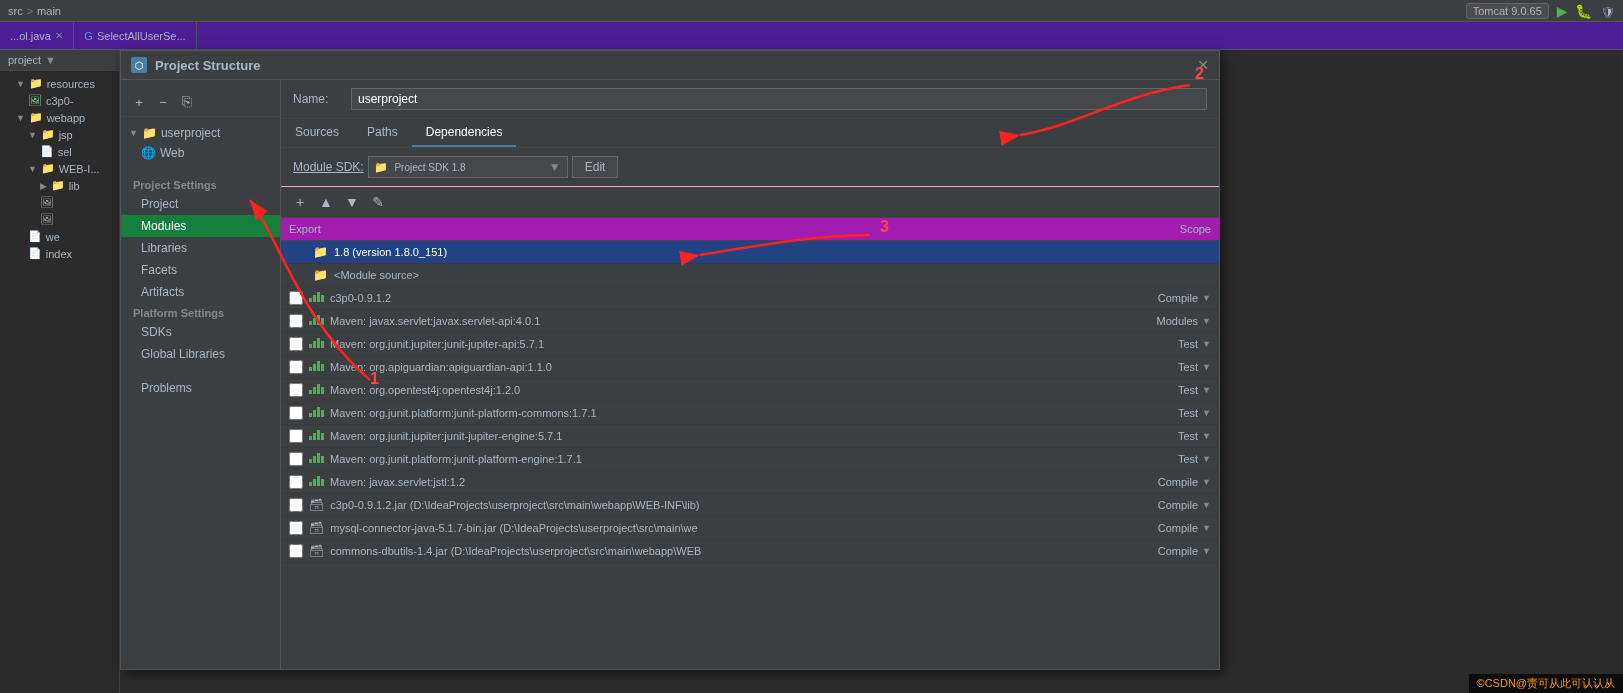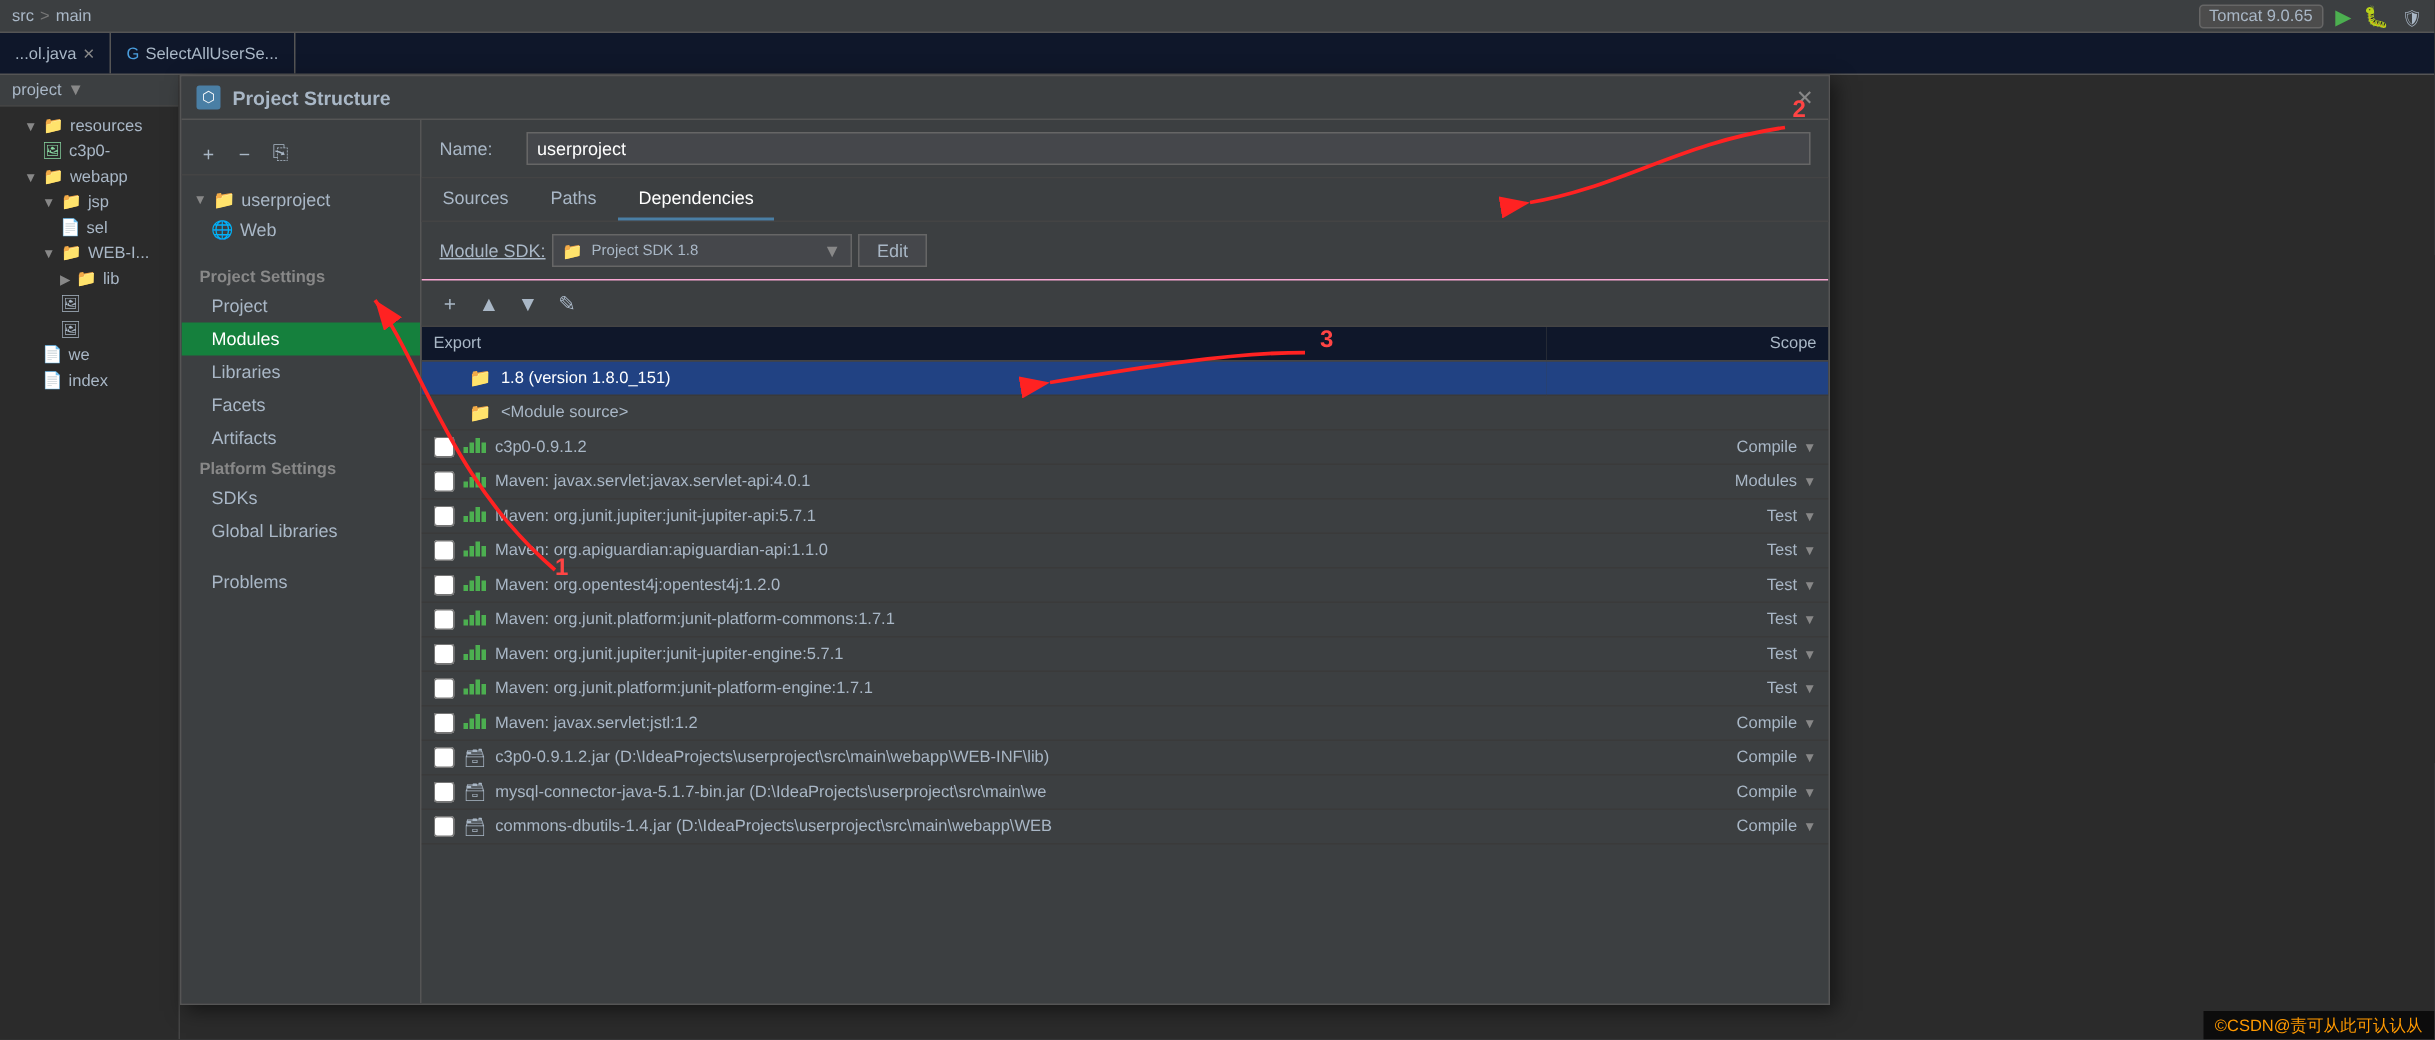--- a/index.html
+++ b/index.html
@@ -51,21 +51,21 @@
       border-radius: 3px;
       font-size: 11px;
       cursor: pointer;
     }
 
     .run-btn { color: #4CAF50; font-size: 14px; cursor: pointer; }
 
     
     .tab-bar {
       height: 28px;
-      background: #0f172a;
+      background: #4c1d95;
       display: flex;
       align-items: center;
       border-bottom: 1px solid #555;
       font-size: 11px;
     }
 
     .tab-item {
       display: flex;
       align-items: center;
       padding: 0 10px;
@@ -378,21 +378,21 @@
       flex: 1;
       overflow-y: auto;
     }
 
     .dep-table {
       width: 100%;
       border-collapse: collapse;
     }
 
     .dep-table th {
-      background: #0f172a;
+      background: #a21caf;
       padding: 5px 8px;
       text-align: left;
       font-size: 11px;
       color: #a9b7c6;
       font-weight: normal;
       border-bottom: 1px solid #444;
       position: sticky;
       top: 0;
     }
 

